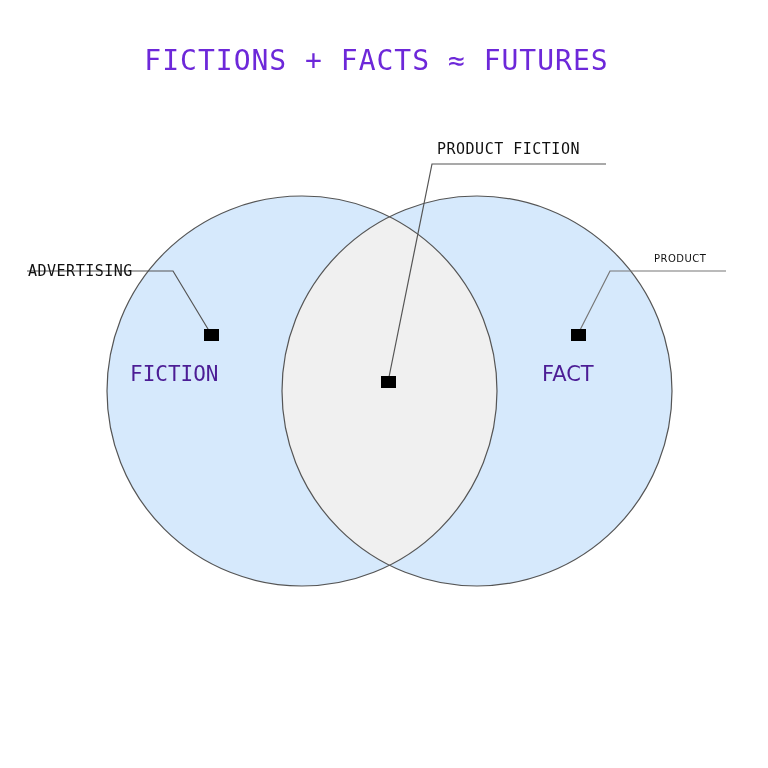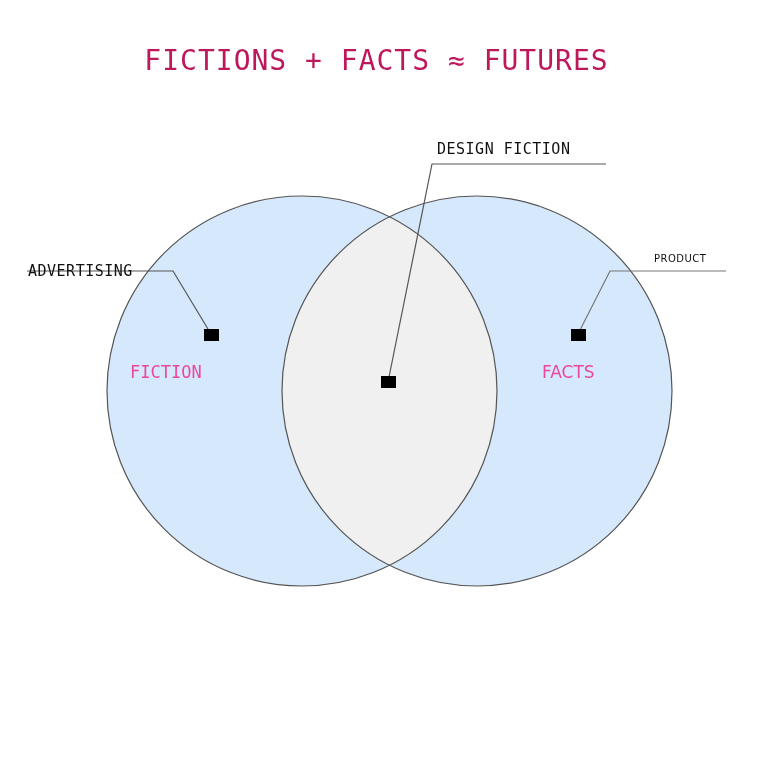--- a/index.html
+++ b/index.html
@@ -1,20 +1,20 @@
 <!DOCTYPE html>
 <html><head>
 <meta charset="utf-8">
 <style>
   html, body { margin:0; padding:0; background:#ffffff; }
   body { width:768px; height:768px; position:relative; overflow:hidden; font-family:"DejaVu Sans Mono", "Liberation Mono", monospace; color:#111; }
-  #title { position:absolute; left:0; top:44px; width:753px; text-align:center; font-size:28px; letter-spacing:1px; color:#be185d; }
+  #title { position:absolute; left:0; top:44px; width:753px; text-align:center; font-size:28px; letter-spacing:1px; color:#6d28d9; }
   svg { position:absolute; left:0; top:0; }
   .lbl { position:absolute; font-size:15px; letter-spacing:0.5px; color:#111; white-space:nowrap; }
-  .big { position:absolute; font-size:17px; color:#ec4899; white-space:nowrap; }
+  .big { position:absolute; font-size:21px; color:#4c1d95; white-space:nowrap; }
 </style>
 </head>
 <body>
 
 <div id="title">FICTIONS + FACTS ≈ FUTURES</div>
 
 <svg width="768" height="768" viewBox="0 0 768 768">
   <defs>
     <clipPath id="clipL">
         <circle cx="302" cy="391" r="195"></circle>
@@ -29,18 +29,18 @@
   <polyline points="606,164 432,164 388,382" fill="none" stroke="#555" stroke-width="1.2"></polyline>
   <rect x="381" y="376" width="15" height="12" fill="#000"></rect>
 
   <polyline points="27,271 173,271 211,334" fill="none" stroke="#555" stroke-width="1.2"></polyline>
   <rect x="204" y="329" width="15" height="12" fill="#000"></rect>
 
   <polyline points="726,271 610,271 578,334" fill="none" stroke="#777" stroke-width="1.2"></polyline>
   <rect x="571" y="329" width="15" height="12" fill="#000"></rect>
 </svg>
 
-<div class="lbl" style="left:437px; top:140px;">DESIGN FICTION</div>
+<div class="lbl" style="left:437px; top:140px;">PRODUCT FICTION</div>
 <div class="lbl" style="left:28px; top:262px;">ADVERTISING</div>
 <div class="lbl" style="left:654px; top:253px; font-family:'DejaVu Sans', sans-serif; font-size:10px;">PRODUCT</div>
 
 <div class="big" style="left:130px; top:362px;">FICTION</div>
-<div class="big" style="left:542px; top:362px; font-family:'DejaVu Sans', sans-serif;">FACTS</div>
+<div class="big" style="left:542px; top:362px; font-family:'DejaVu Sans', sans-serif;">FACT</div>
 
 </body></html>

